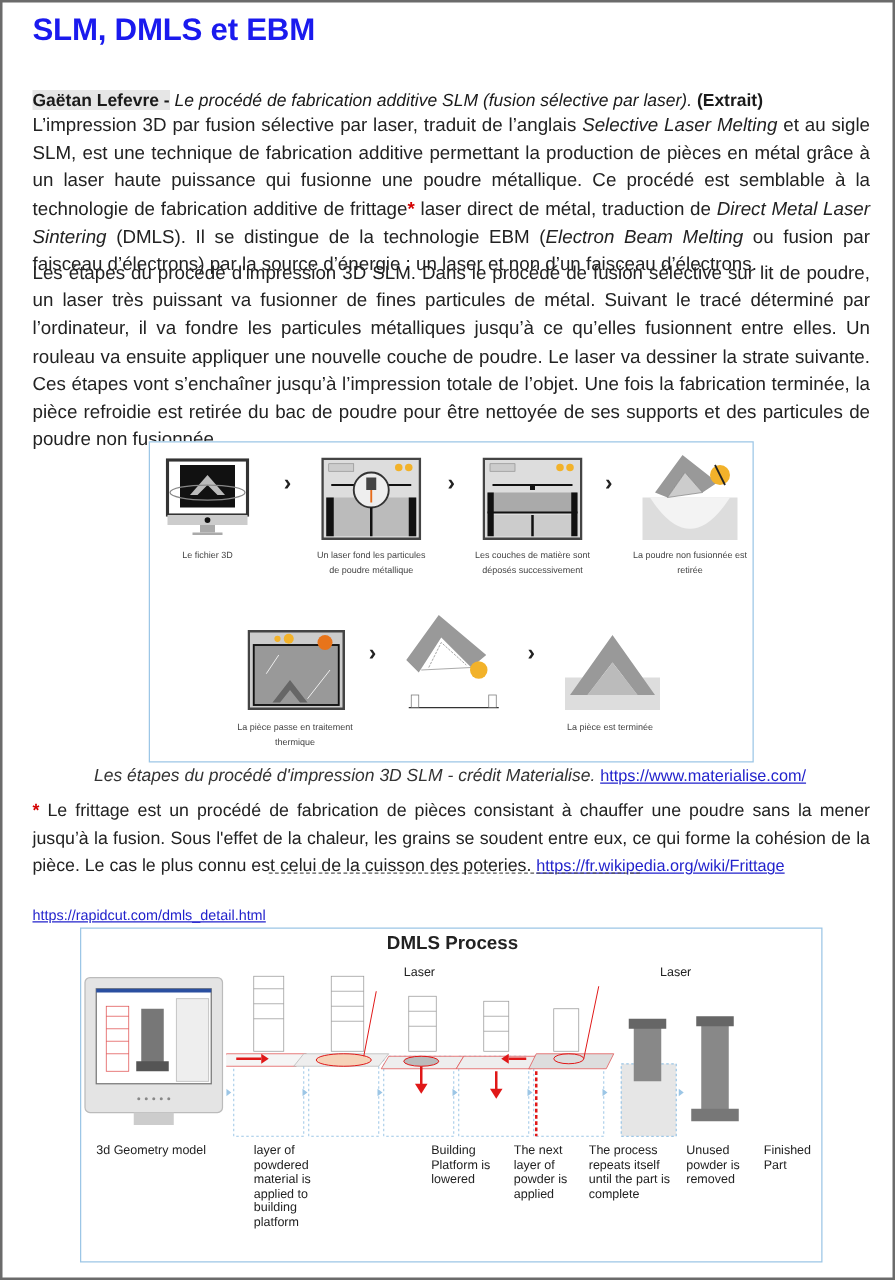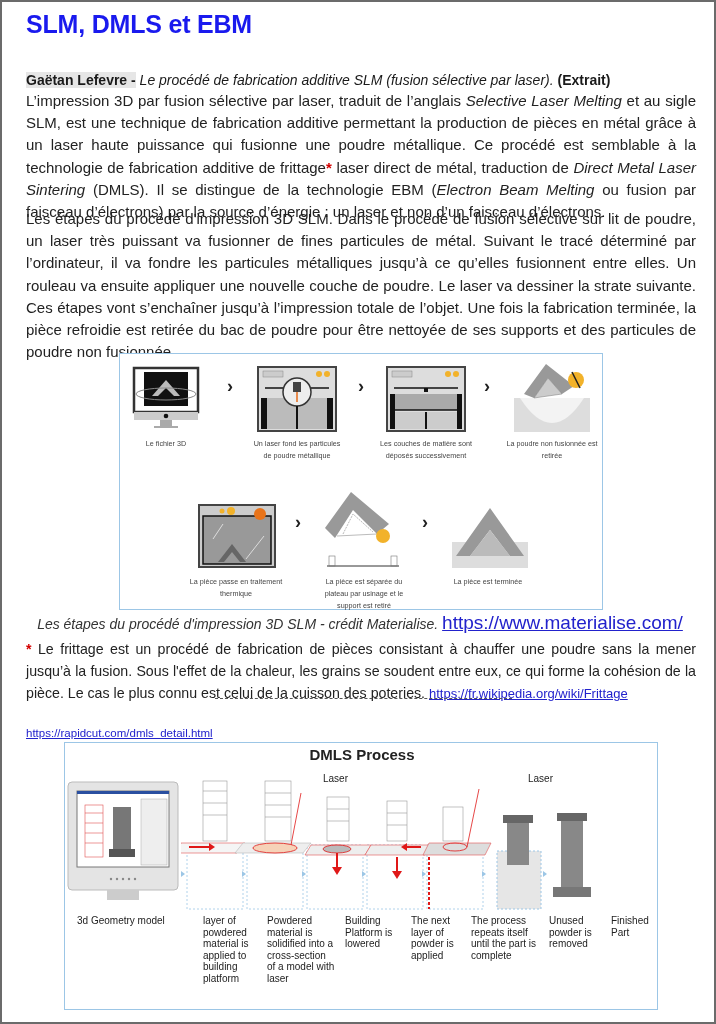--- a/index.html
+++ b/index.html
@@ -37,21 +37,21 @@
     border: 1.5px solid #9cc6e6; background: #fff;
   }
   .step { position: absolute; text-align: center; font-size: 7.2px; line-height: 12px; color: #444; }
   .arrow { position: absolute; font-size: 18px; font-weight: bold; color: #222; }
   .ill { position: absolute; }
 
   .caption1 {
     position: absolute; left: 0; width: 716px; top: 610px; text-align: center;
     font-size: 14px; font-style: italic; color: #333;
   }
-  .caption1 .link { font-style: normal; font-size: 19px; }
+  .caption1 .link { font-style: normal; font-size: 13px; }
   .p3 { top: 636px; font-size: 14.2px; line-height: 22.2px; }
   .p3 .link { font-size: 13px; }
   .sep {
     position: absolute; left: 213px; top: 696px; width: 297px; height: 0;
     border-top: 1px dashed #555;
   }
   .src-link2 { position: absolute; left: 24px; top: 725px; font-size: 11.5px; }
 
   
   .fig2 {
@@ -164,21 +164,20 @@
       <rect x="68" y="68" width="6" height="10" fill="none" stroke="#777" stroke-width="0.6"></rect>
     </svg>
     <div class="arrow" style="left:302px;top:158px">›</div>
     <svg class="ill" style="left:330px;top:150px" width="80" height="66">
       <rect x="2" y="38" width="76" height="26" fill="#ddd"></rect>
       <polygon points="6,52 40,4 74,52 60,52 40,26 20,52" fill="#999"></polygon>
       <polygon points="20,52 40,26 60,52" fill="#bbb"></polygon>
     </svg>
 
     <div class="step" style="left:64px;top:222px;width:104px">La pièce passe en traitement thermique</div>
-    <div class="step" style="left:194px;top:222px;width:100px">La pièce est séparée du plateau par usinage et le support est retiré</div>
     <div class="step" style="left:318px;top:222px;width:100px">La pièce est terminée</div>
   </div>
 
   <div class="caption1">
     <span>Les étapes du procédé d'impression 3D SLM - crédit Materialise.</span>
     <a class="link">https://www.materialise.com/</a>
   </div>
 
   <div class="para p3"><span class="star">*</span><span> Le </span><span class="b">frittage</span><span> est un procédé de fabrication de pièces consistant à chauffer une poudre sans la mener jusqu’à la fusion. Sous l'effet de la chaleur, les grains se soudent entre eux, ce qui forme la cohésion de la pièce. Le cas le plus connu est celui de la cuisson des poteries. </span><a class="link">https://fr.wikipedia.org/wiki/Frittage</a></div>
 
@@ -287,21 +286,20 @@
       <rect x="380" y="58" width="22" height="72" fill="#888"></rect>
       <rect x="376" y="52" width="30" height="8" fill="#666"></rect>
       <rect x="372" y="126" width="38" height="10" fill="#777"></rect>
     </svg>
 
     <div class="laser-label" style="left:258px;top:30px">Laser</div>
     <div class="laser-label" style="left:463px;top:30px">Laser</div>
 
     <div class="dlabel" style="left:12px;width:90px">3d Geometry model</div>
     <div class="dlabel" style="left:138px;width:58px">layer of powdered material is applied to building platform</div>
-    <div class="dlabel" style="left:202px;width:68px">Powdered material is solidified into a cross-section of a model with laser</div>
     <div class="dlabel" style="left:280px;width:60px">Building Platform is lowered</div>
     <div class="dlabel" style="left:346px;width:58px">The next layer of powder is applied</div>
     <div class="dlabel" style="left:406px;width:72px">The process repeats itself until the part is complete</div>
     <div class="dlabel" style="left:484px;width:56px">Unused powder is removed</div>
     <div class="dlabel" style="left:546px;width:46px">Finished Part</div>
   </div>
 
 </div>
 
 </body></html>

